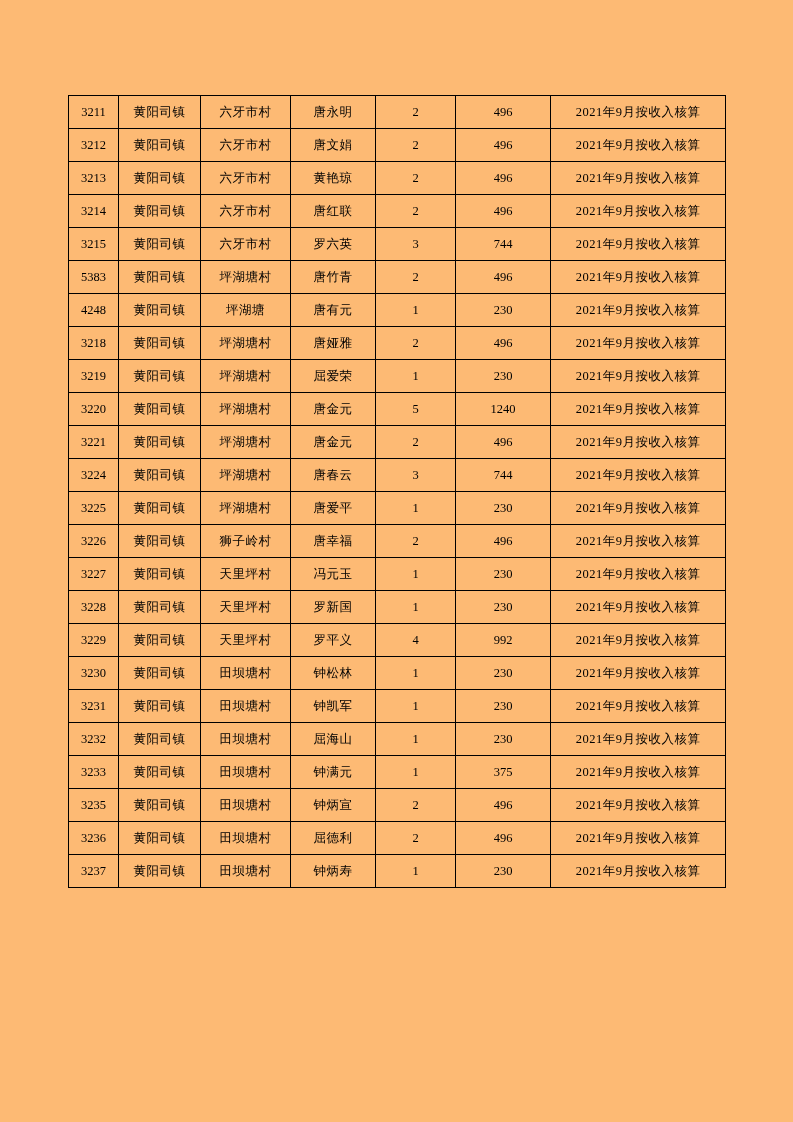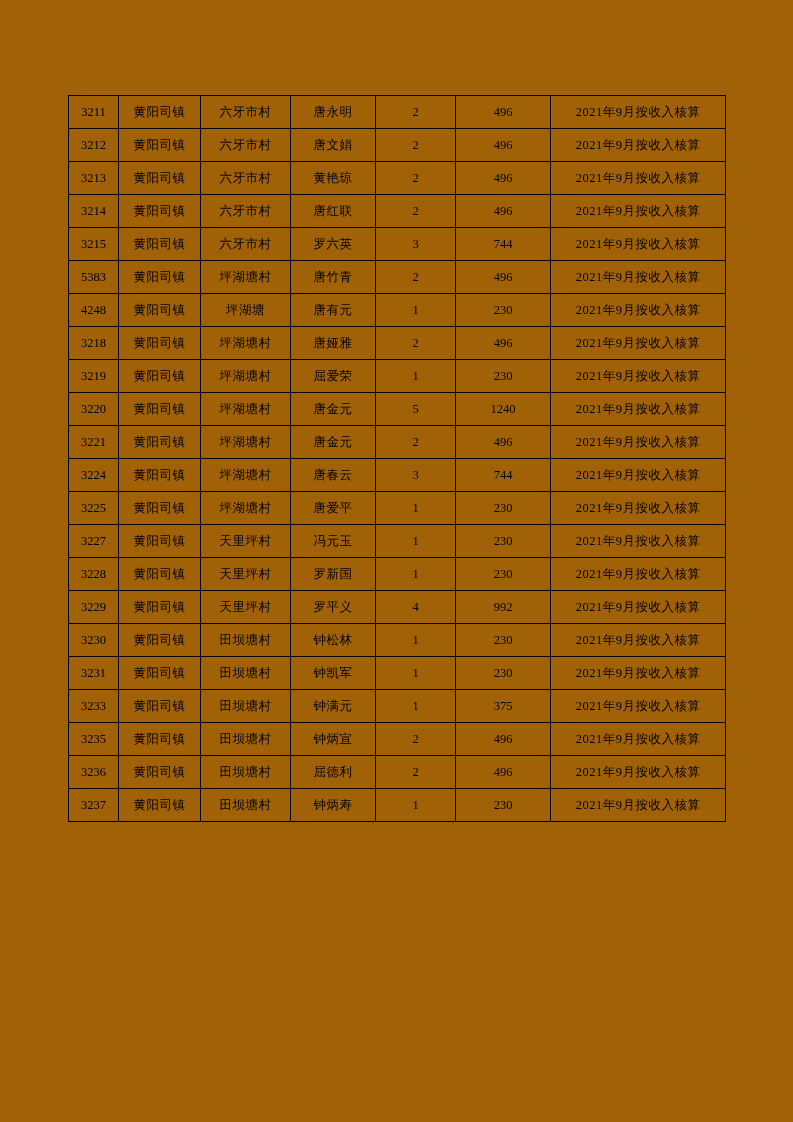--- a/index.html
+++ b/index.html
@@ -11,21 +11,21 @@
     width: 793px;
     height: 1122px;
     overflow: hidden;
     font-family: "Liberation Serif", "DejaVu Serif", "DejaVu Sans", serif;
     color: #000000;
   }
   .page {
     position: relative;
     width: 793px;
     height: 1122px;
-    background: #a16207;
+    background: #fdba74;
   }
   .sheet-table {
     position: absolute;
     left: 68px;
     top: 95px;
     width: 657px;
     border-collapse: collapse;
     table-layout: fixed;
     font-size: 12.5px;
   }
@@ -169,20 +169,29 @@
         <tr>
           <td class="num">3225</td>
           <td>黄阳司镇</td>
           <td>坪湖塘村</td>
           <td>唐爱平</td>
           <td class="num">1</td>
           <td class="num">230</td>
           <td>2021年9月按收入核算</td>
         </tr>
         <tr>
+          <td class="num">3226</td>
+          <td>黄阳司镇</td>
+          <td>狮子岭村</td>
+          <td>唐幸福</td>
+          <td class="num">2</td>
+          <td class="num">496</td>
+          <td>2021年9月按收入核算</td>
+        </tr>
+        <tr>
           <td class="num">3227</td>
           <td>黄阳司镇</td>
           <td>天里坪村</td>
           <td>冯元玉</td>
           <td class="num">1</td>
           <td class="num">230</td>
           <td>2021年9月按收入核算</td>
         </tr>
         <tr>
           <td class="num">3228</td>
@@ -209,20 +218,29 @@
           <td>钟松林</td>
           <td class="num">1</td>
           <td class="num">230</td>
           <td>2021年9月按收入核算</td>
         </tr>
         <tr>
           <td class="num">3231</td>
           <td>黄阳司镇</td>
           <td>田坝塘村</td>
           <td>钟凯军</td>
+          <td class="num">1</td>
+          <td class="num">230</td>
+          <td>2021年9月按收入核算</td>
+        </tr>
+        <tr>
+          <td class="num">3232</td>
+          <td>黄阳司镇</td>
+          <td>田坝塘村</td>
+          <td>屈海山</td>
           <td class="num">1</td>
           <td class="num">230</td>
           <td>2021年9月按收入核算</td>
         </tr>
         <tr>
           <td class="num">3233</td>
           <td>黄阳司镇</td>
           <td>田坝塘村</td>
           <td>钟满元</td>
           <td class="num">1</td>

